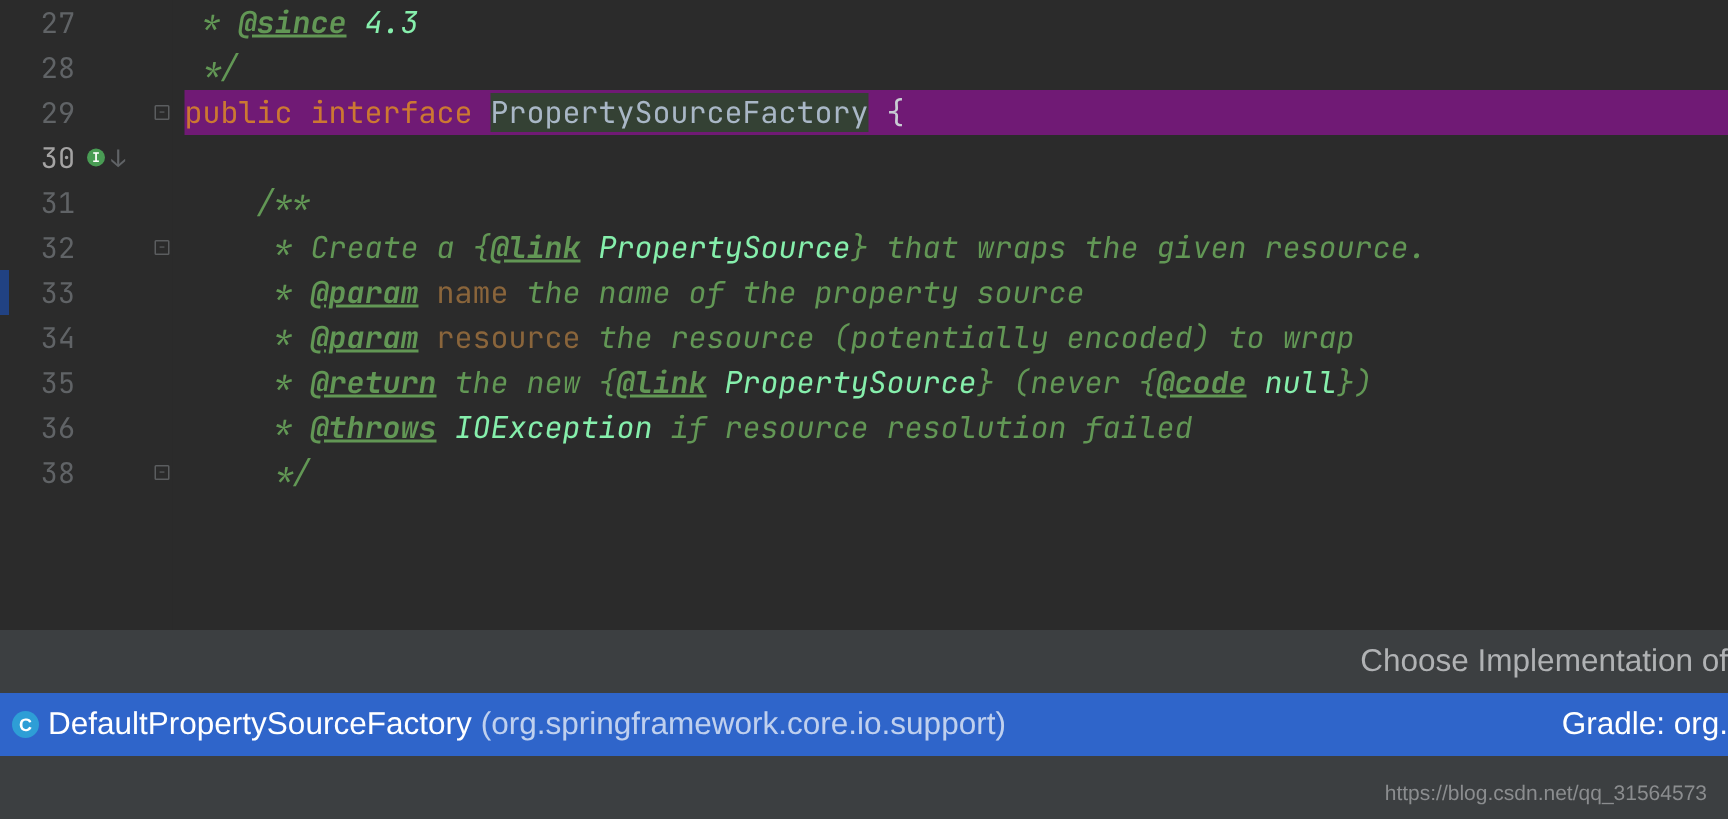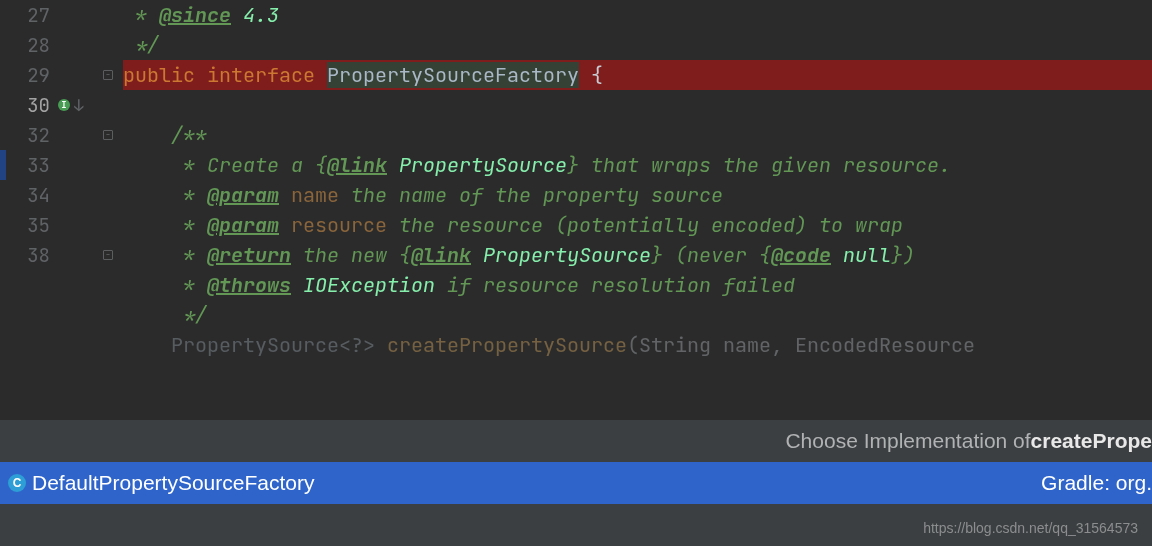--- a/index.html
+++ b/index.html
@@ -50,21 +50,21 @@
   .blue-mark {
     position:absolute; left:0; top:0; bottom:0; width:6px;
     background:#214283;
   }
   .code { flex:1; position:relative; padding-left: 8px; }
   .cline {
     height:30px; line-height:30px;
     white-space:pre;
     font-style: normal;
   }
-  .cline.current { background:#7f1d1d; }
+  .cline.current { background:#701a75; }
   .c-comment { color:#86efac; font-style:italic; }
   .c-gcomment { color:#629755; font-style:italic; }
   .c-doctag { color:#629755; font-style:italic; text-decoration:underline; font-weight:bold; }
   .c-keyword { color:#cc7832; }
   .c-class { color:#a9b7c6; }
   .c-paramname { color:#8a653b; }
   .c-white { color:#c8cdd3; }
   .c-method { color:#ffc66d; }
   .hl-class { background:#344134; }
 
@@ -124,62 +124,67 @@
       <span class="fold">-</span>
     </div>
     <div class="gline current">
       <span class="lnum">30</span>
       <span class="gutter-icons">
         <span class="impl-dot">I</span>
         <span class="arrow-down">↓</span>
       </span>
     </div>
     <div class="gline">
+        <span class="lnum">31</span>
+      </div>
+    <div class="gline">
       <span class="lnum">32</span>
       <span class="fold">-</span>
     </div>
     <div class="gline">
       <span class="blue-mark"></span>
       <span class="lnum">33</span>
     </div>
     <div class="gline">
         <span class="lnum">34</span>
       </div>
     <div class="gline">
         <span class="lnum">35</span>
+      </div>
+    <div class="gline">
+        <span class="lnum">36</span>
       </div>
     <div class="gline">
       <span class="lnum">38</span>
       <span class="fold">-</span>
     </div>
   </div>
 
   <div class="code">
     <div class="cline"><span class="c-gcomment"> * </span><span class="c-doctag">@since</span><span class="c-comment"> 4.3</span></div>
     <div class="cline"><span class="c-gcomment"> */</span></div>
     <div class="cline current"><span class="c-keyword">public </span><span class="c-keyword">interface </span><span class="c-class hl-class">PropertySourceFactory</span><span class="c-white"> {</span></div>
     <div class="cline"></div>
     <div class="cline">    <span class="c-gcomment">/**</span></div>
     <div class="cline">    <span class="c-gcomment"> * </span><span class="c-gcomment">Create a {</span><span class="c-doctag">@link</span><span class="c-comment"> PropertySource</span><span class="c-gcomment">} that wraps the given resource.</span></div>
     <div class="cline">    <span class="c-gcomment"> * </span><span class="c-doctag">@param</span><span class="c-paramname"> name</span><span class="c-gcomment"> the name of the property source</span></div>
     <div class="cline">    <span class="c-gcomment"> * </span><span class="c-doctag">@param</span><span class="c-paramname"> resource</span><span class="c-gcomment"> the resource (potentially encoded) to wrap</span></div>
     <div class="cline">    <span class="c-gcomment"> * </span><span class="c-doctag">@return</span><span class="c-gcomment"> the new {</span><span class="c-doctag">@link</span><span class="c-comment"> PropertySource</span><span class="c-gcomment">} (never {</span><span class="c-doctag">@code</span><span class="c-comment"> null</span><span class="c-gcomment">})</span></div>
     <div class="cline">    <span class="c-gcomment"> * </span><span class="c-doctag">@throws</span><span class="c-comment"> IOException</span><span class="c-gcomment"> if resource resolution failed</span></div>
     <div class="cline">    <span class="c-gcomment"> */</span></div>
-    <div class="cline" style="opacity:0.35">    <span class="c-class">PropertySource&lt;?&gt; </span><span class="c-method">createPropertySource</span><span class="c-white">(String name, EncodedResource</span></div>
   </div>
 
   <div class="popup">
     <div class="popup-header">
       <span>Choose Implementation of </span>
-        <b>createPrope</b>
     </div>
     <div class="popup-row sel">
       <span class="cls-icon">C</span>
       <span class="clsname">DefaultPropertySourceFactory</span>
+      <span class="pkg">(org.springframework.core.io.support)</span>
       <span class="right">Gradle: org.</span>
     </div>
     <div class="popup-row">
       <span class="cls-icon">C</span>
       <span class="clsname">YamFactory</span>
       <span class="pkg">(com.zqm.config)</span>
     </div>
     <div class="watermark">https://blog.csdn.net/qq_31564573</div>
   </div>
 </div>

